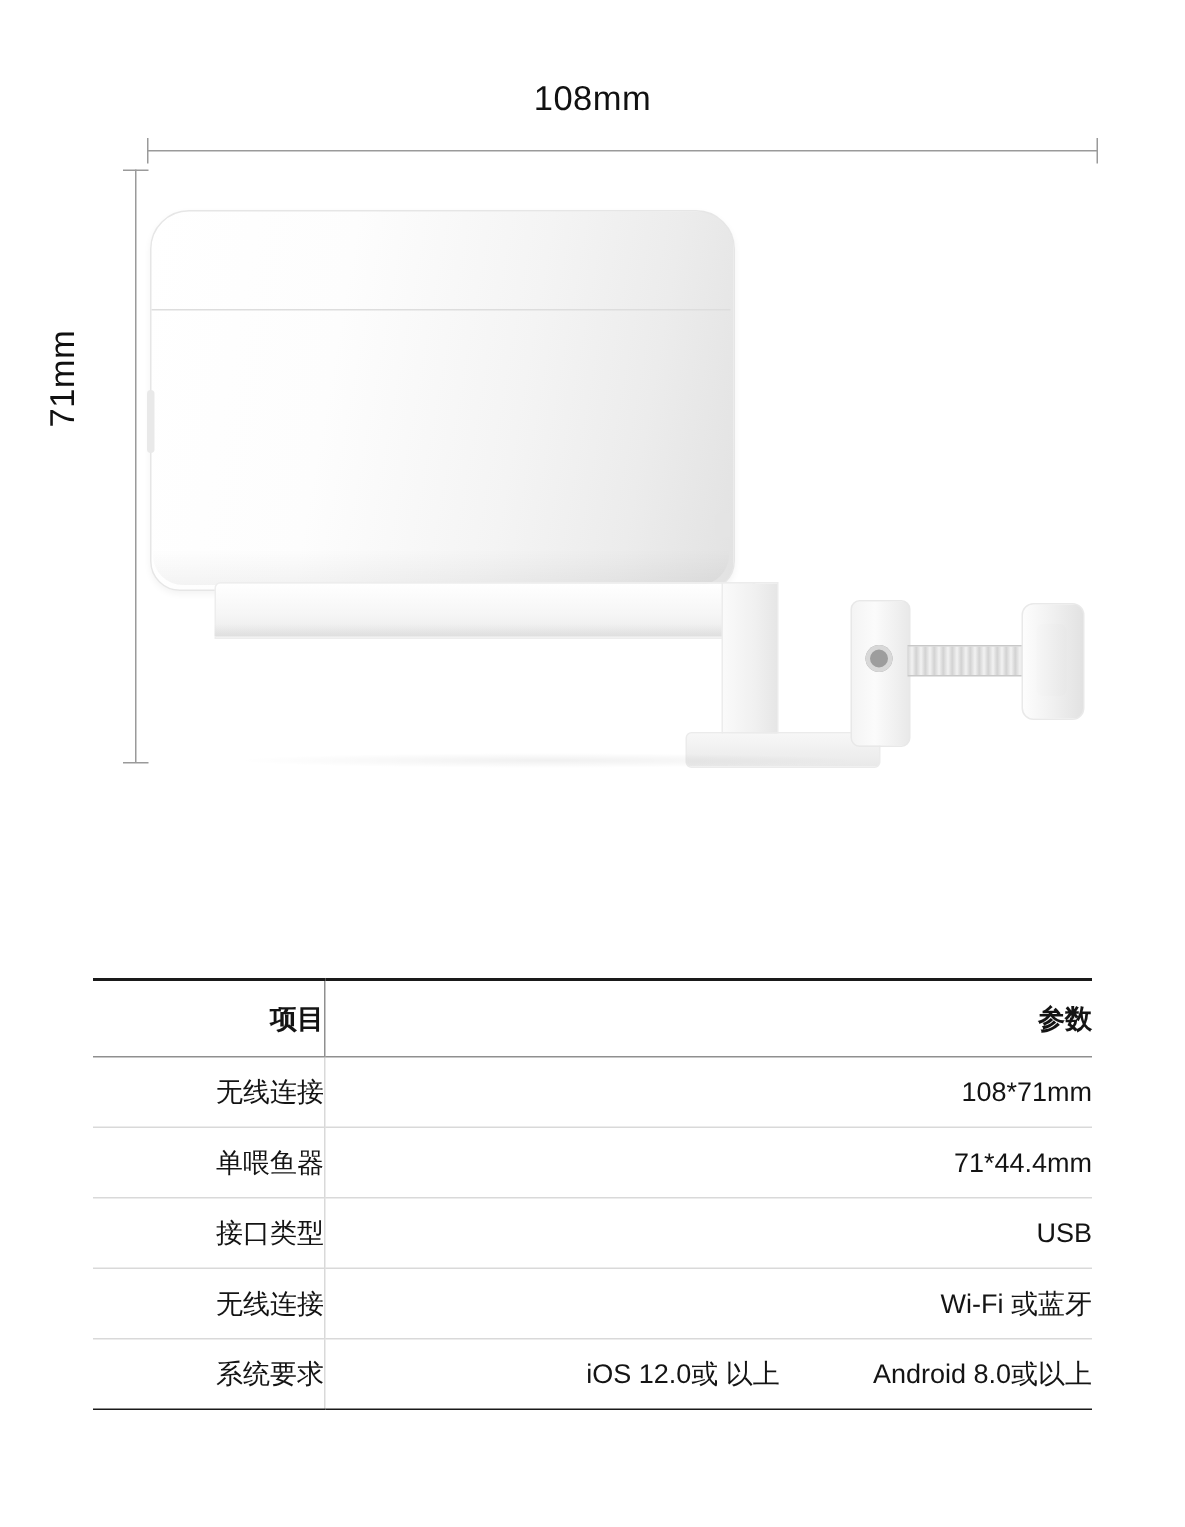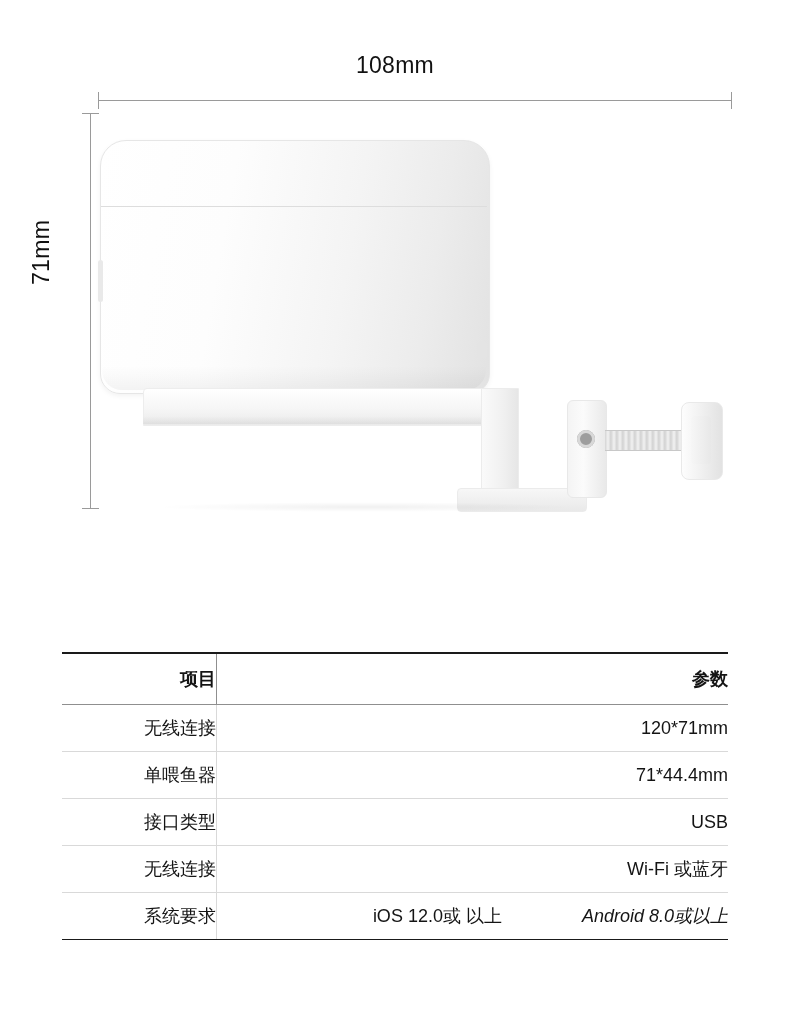--- a/index.html
+++ b/index.html
@@ -238,21 +238,21 @@
     border-top: 2px solid #1a1a1a;
     border-bottom: 1px solid #8f8f8f;
     padding-top: 13px;
     padding-bottom: 13px;
   }
   #spec-table tbody tr:last-child td {
     border-bottom: 1.5px solid #1a1a1a;
   }
   .col-item { width: 140px; border-right: 1px solid #d9d9d9; }
   thead .col-item { border-right: 1px solid #8f8f8f; }
-  .val-2 { display: inline-block; margin-left: 80px; font-style: italic; }
+  .val-2 { display: inline-block; margin-left: 62px; }
 </style>
 </head>
 <body>
 
 <div id="diagram">
 
   <div class="dim-label" id="width-label">108mm</div>
 
   <div class="dimline h-line" style="left:98px; top:100px; width:634px;"></div>
   <div class="dimline v-line" style="left:98px; top:92px; height:17px;"></div>
@@ -288,21 +288,21 @@
 <table id="spec-table">
   <thead>
     <tr>
       <th class="col-item">项目</th>
       <th>参数</th>
     </tr>
   </thead>
   <tbody>
     <tr>
       <td class="col-item">无线连接</td>
-      <td>120*71mm</td>
+      <td>108*71mm</td>
     </tr>
     <tr>
       <td class="col-item">单喂鱼器</td>
       <td>71*44.4mm</td>
     </tr>
     <tr>
       <td class="col-item">接口类型</td>
       <td>USB</td>
     </tr>
     <tr>

